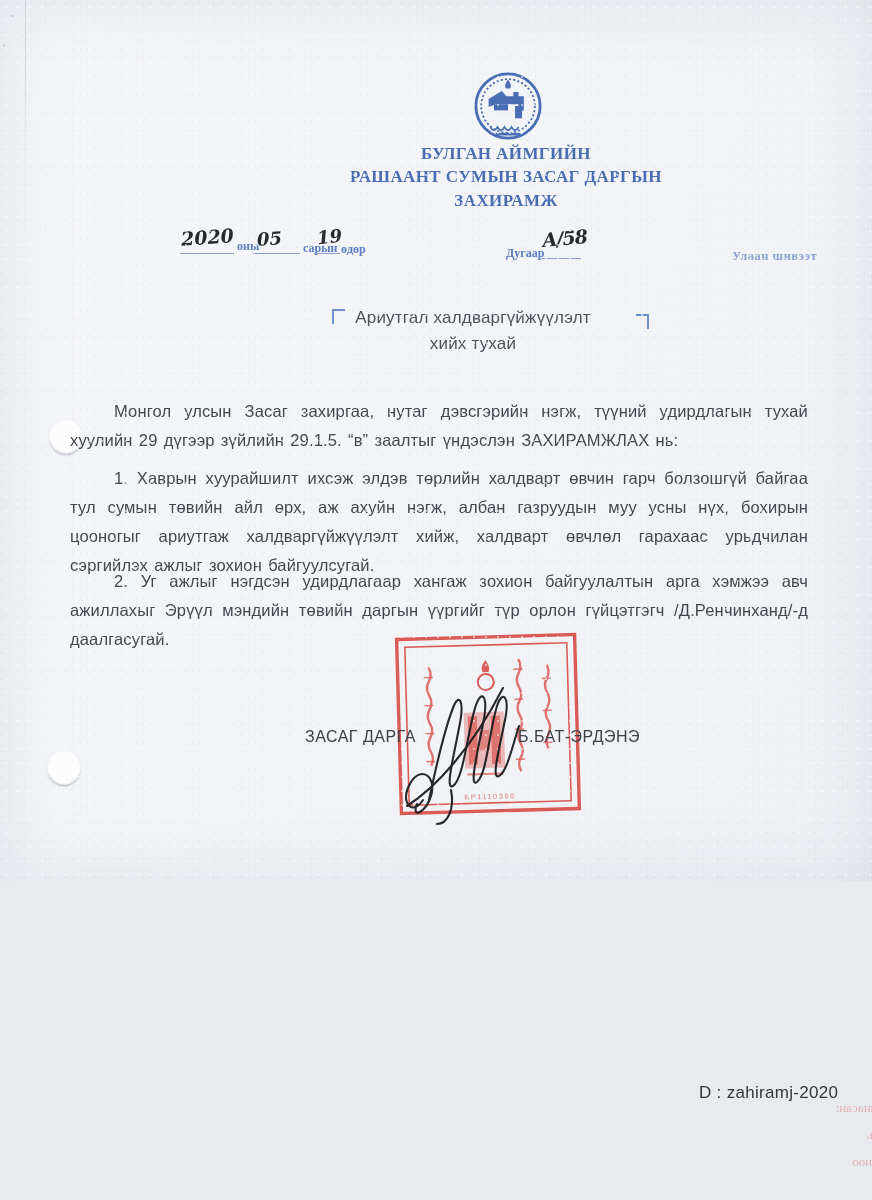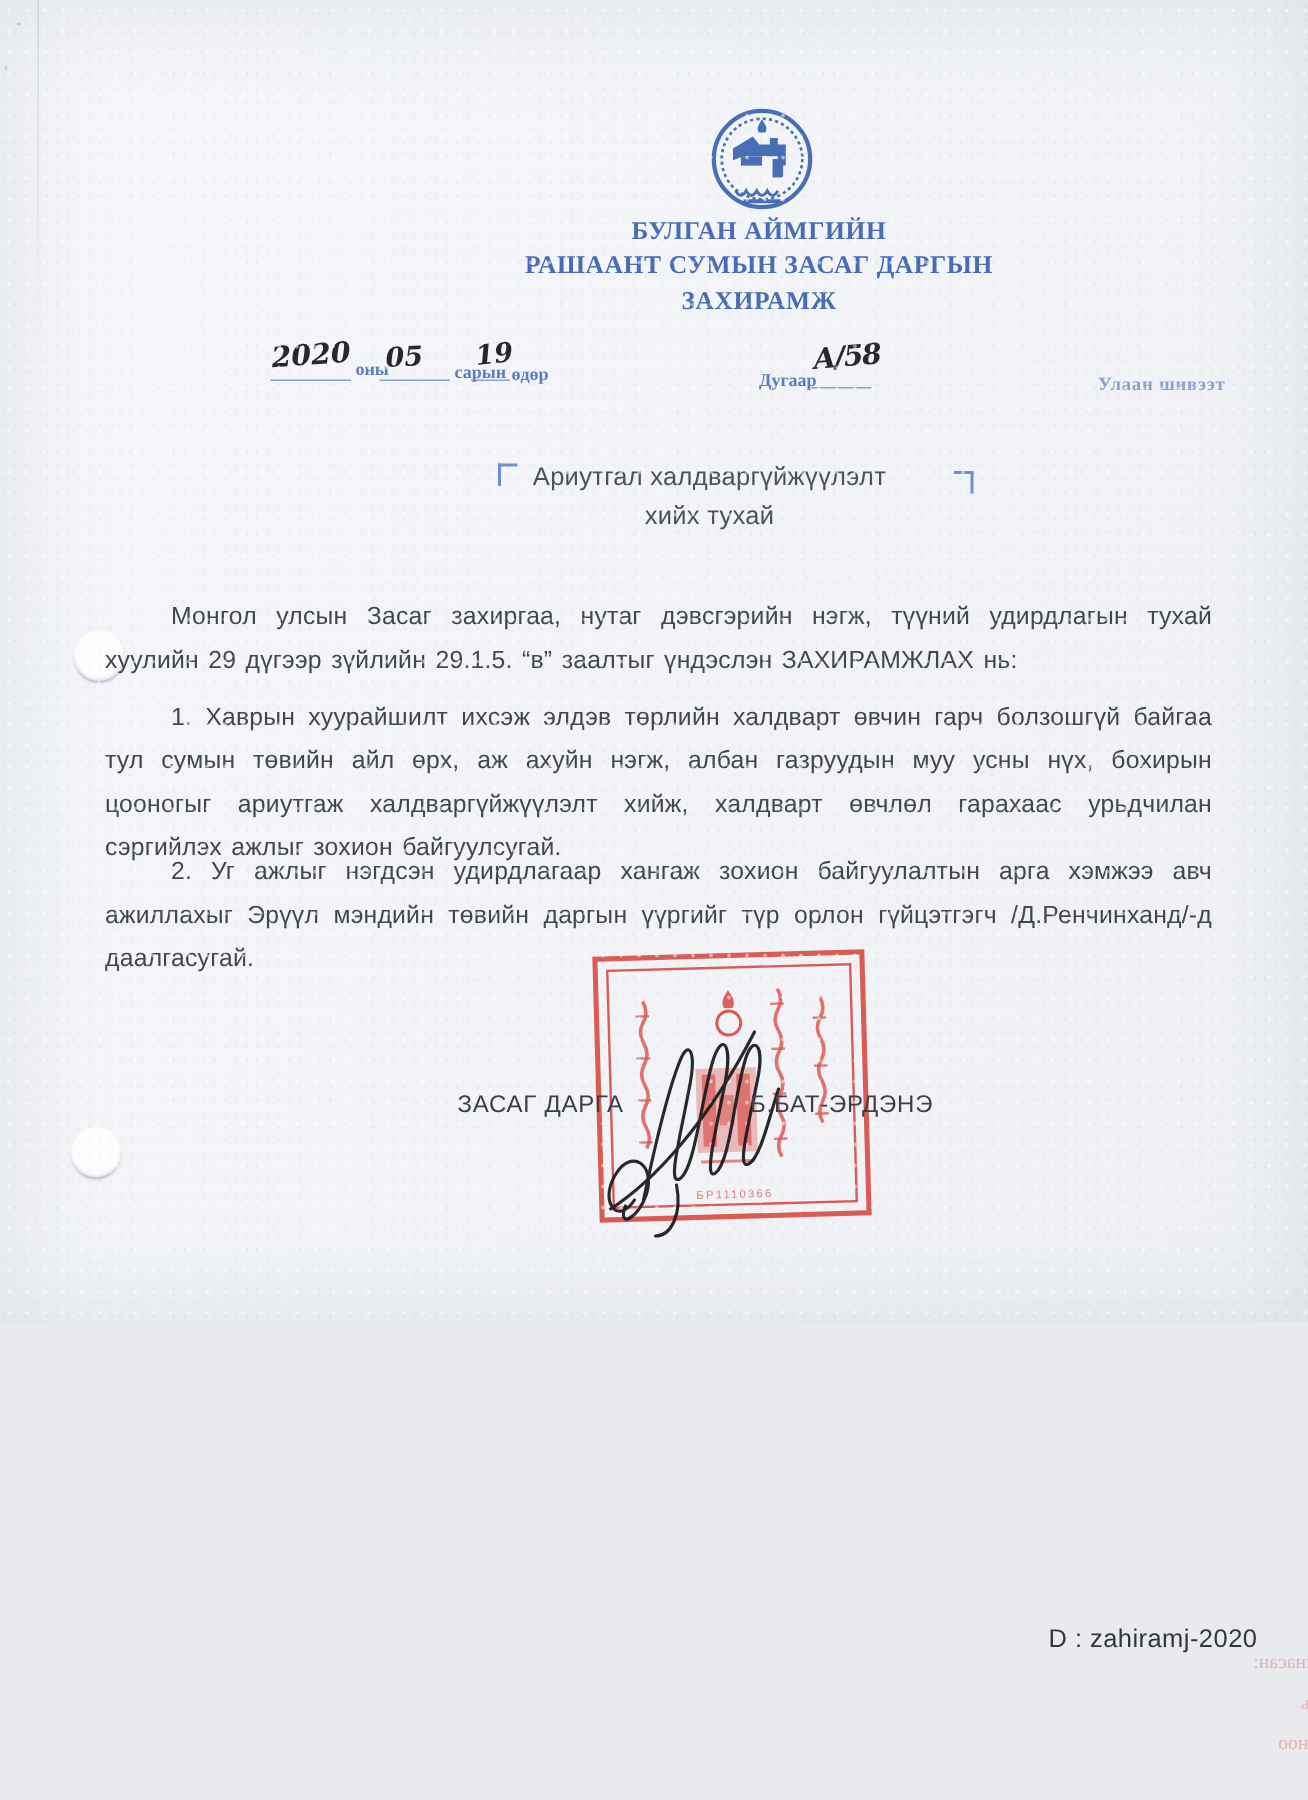--- a/index.html
+++ b/index.html
@@ -144,21 +144,21 @@
   <svg class="sig" viewBox="0 0 175 180">
     <g stroke="#17181c" stroke-width="2.1" fill="none" stroke-linecap="round" opacity=".92">
       <path d="M14 158 C 42 140 78 102 110 40"></path>
       <path d="M30 152 C 18 170 6 152 18 134 C 28 118 44 128 38 148 C 33 164 18 172 24 156"></path>
       <path d="M36 152 C 44 114 52 80 60 60 C 66 44 72 52 66 80 C 60 112 52 142 60 138 C 70 132 74 88 82 60 C 88 40 96 46 90 76 C 84 106 76 140 84 134 C 94 126 96 84 104 58 C 109 42 117 47 112 72 C 106 102 98 132 106 128 C 114 124 120 96 126 78"></path>
       <path d="M58 142 C 62 162 54 176 44 176"></path>
     </g>
   </svg>
 
   <div class="sig-label" style="left:305px;">ЗАСАГ ДАРГА</div>
-  <div class="sig-label" style="left:500px;">Б.БАТ-ЭРДЭНЭ</div>
+  <div class="sig-label" style="left:518px;">Б.БАТ-ЭРДЭНЭ</div>
 
   <div class="fileref">D : zahiramj-2020</div>
 
   <div class="bleed">
     <div class="b0">Б</div>
     <div class="b1">Хянасан:</div>
     <div class="b2">Хувь</div>
     <div class="b3">Орноо</div>
   </div>
 

